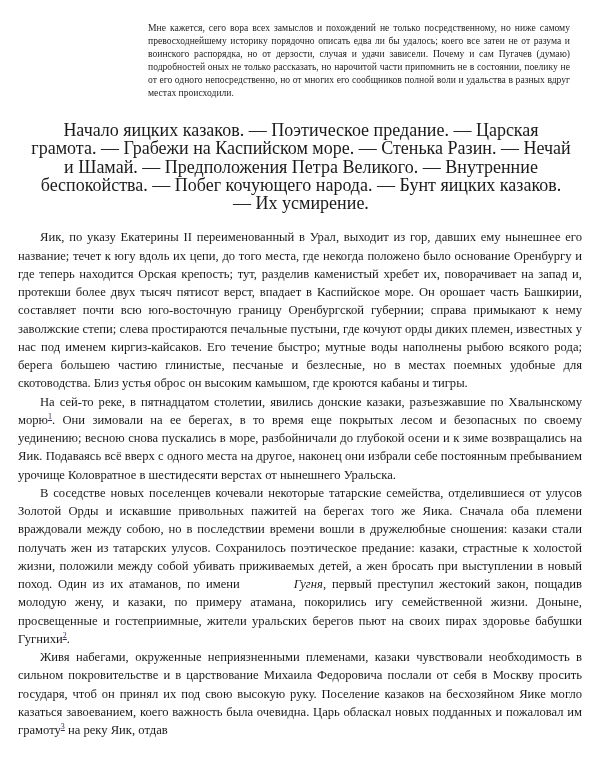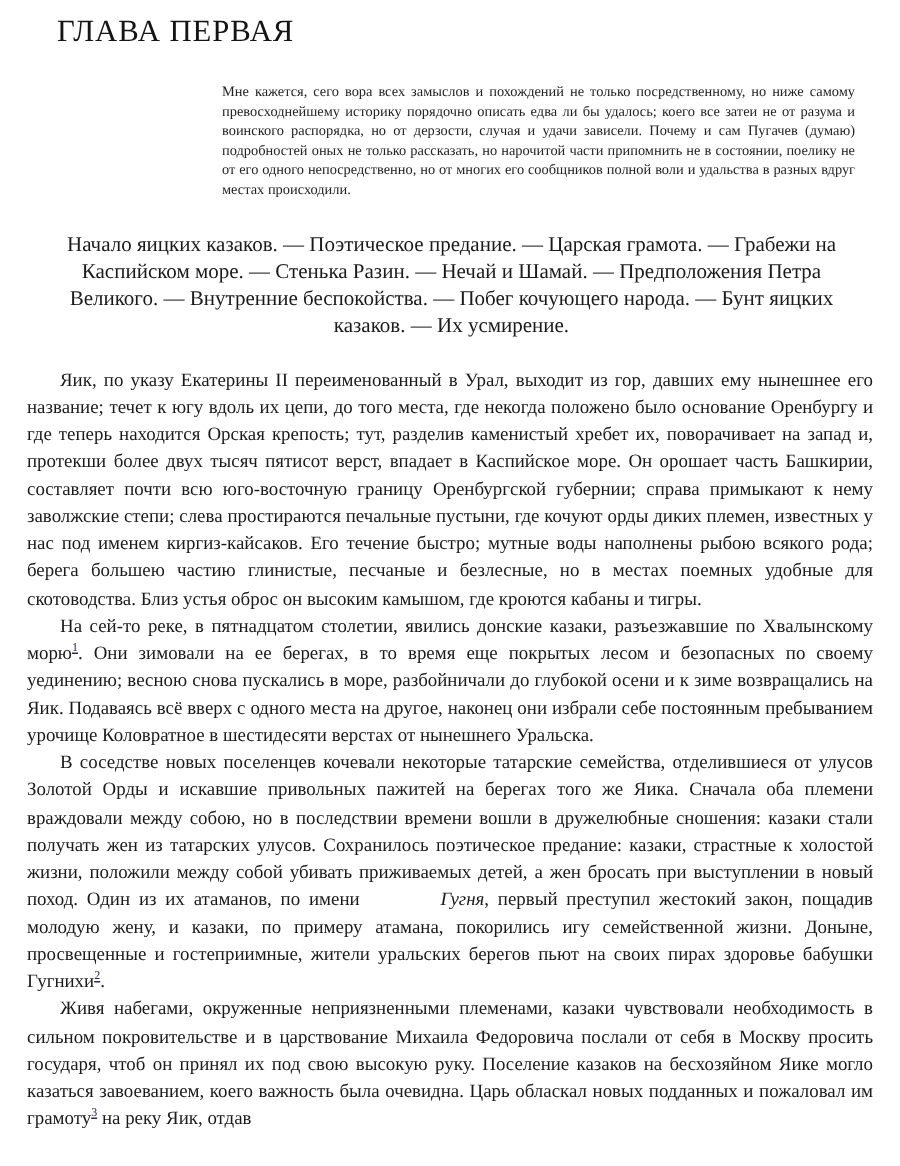--- a/index.html
+++ b/index.html
@@ -56,21 +56,21 @@
     margin: 0;
     padding-top: 12px;
     text-align: left;
     color: #232323;
   }
 
   
   .chapter-summary {
     margin: 0;
     padding: 22px 28px 0 30px;
-    font-size: 14px;
+    font-size: 18px;
     line-height: 18.2px;
     text-align: center;
     color: #1a1a1a;
   }
 
   
   .body-text {
     margin: 0;
     padding: 16px 18px 0 18px;
   }
@@ -95,21 +95,20 @@
     color: #2a2a52;
     text-decoration: underline;
     cursor: pointer;
   }
 </style>
 </head>
 <body>
 
 <div class="page">
 
-  <h1 class="chapter-title">ГЛАВА ПЕРВАЯ</h1>
 
   <div class="epigraph">
     <p class="epigraph-text">Мне кажется, сего вора всех замыслов и похождений не только посредственному, но ниже самому превосходнейшему историку порядочно описать едва ли бы удалось; коего все затеи не от разума и воинского распорядка, но от дерзости, случая и удачи зависели. Почему и сам Пугачев (думаю) подробностей оных не только рассказать, но нарочитой части припомнить не в состоянии, поелику не от его одного непосредственно, но от многих его сообщников полной воли и удальства в разных вдруг местах происходили.</p>
   </div>
 
   <div class="chapter-summary">Начало яицких казаков. — Поэтическое предание. — Царская грамота. — Грабежи на Каспийском море. — Стенька Разин. — Нечай и Шамай. — Предположения Петра Великого. — Внутренние беспокойства. — Побег кочующего народа. — Бунт яицких казаков. — Их усмирение.</div>
 
   <div class="body-text">
 
     <p>

